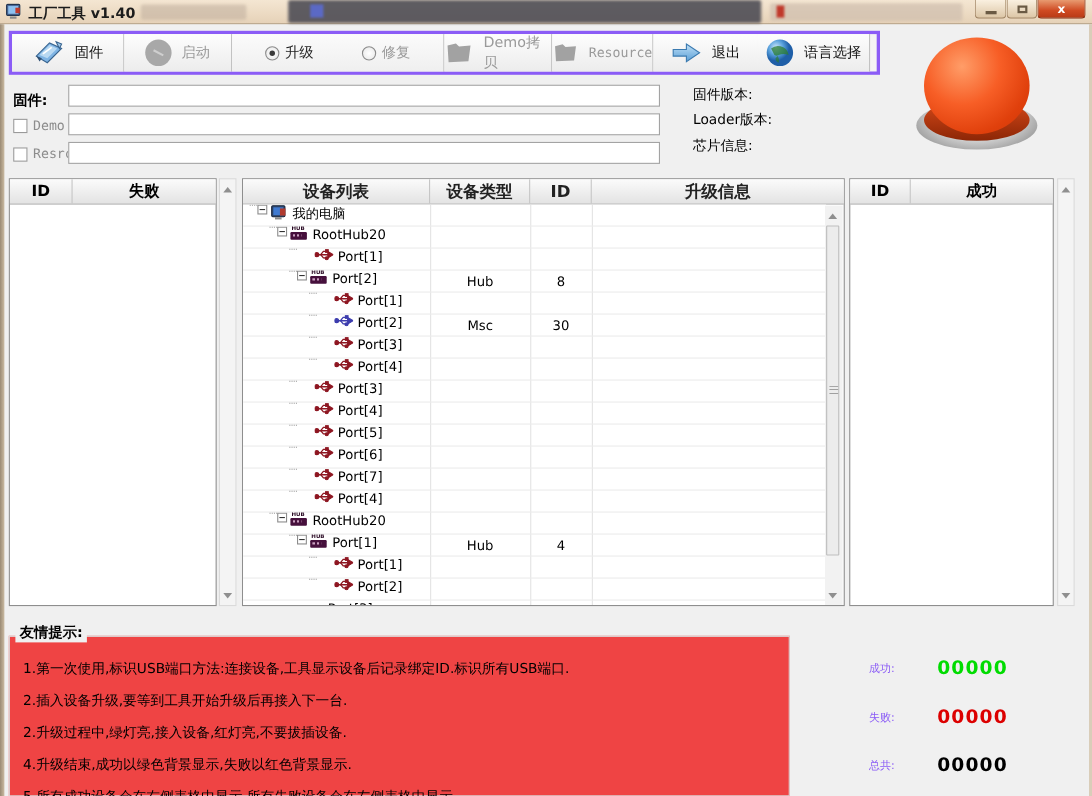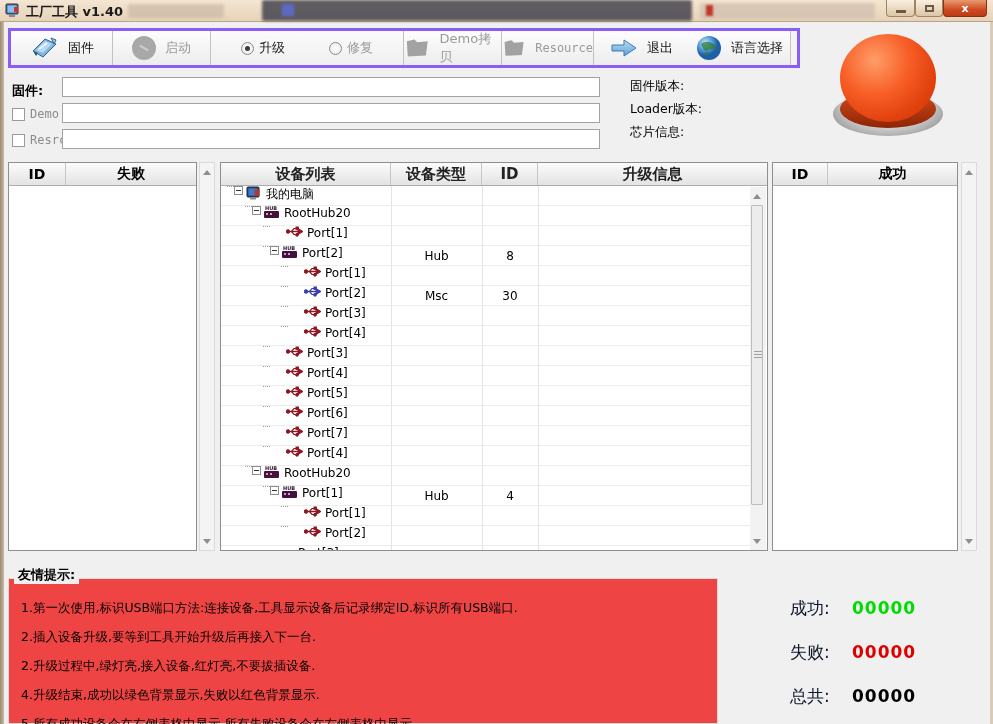--- a/index.html
+++ b/index.html
@@ -111,21 +111,21 @@
   .grip { position:absolute; left:2px; top:50%; margin-top:-4px; width:8px; height:8px;
     background:repeating-linear-gradient(#9f9f9f 0 1px, transparent 1px 3px); }
 
   
   .tips-box { position:absolute; left:8px; top:578px; width:710px; height:146px; border:1px solid #dadada; background:#ef4444; }
   .tips-title { position:absolute; left:14px; top:566px; padding:0 4px; background:#f0f0f0;
     font-size:13px; font-weight:bold; color:#000; }
   .tips-list { position:absolute; left:12px; top:14px; }
   .tip-line { font-size:12.5px; color:#000; height:29px; line-height:29px; white-space:nowrap; }
   .counter-row { position:absolute; left:790px; width:195px; height:22px; display:flex; align-items:center; }
-  .counter-label { width:62px; font-size:17px; color:#0f172a; }
+  .counter-label { width:62px; font-size:10px; color:#8b5cf6; }
   .counter-value { font-size:17px; font-weight:bold; letter-spacing:1px; font-family:"DejaVu Sans",sans-serif; }
 </style>
 </head>
 <body>
 
 <div class="window">
 
   <div class="titlebar">
     <svg class="app-icon" viewBox="0 0 16 16">
       <rect x="1" y="1" width="12" height="10" rx="1" fill="#4a6a9a" stroke="#22344e"></rect>

